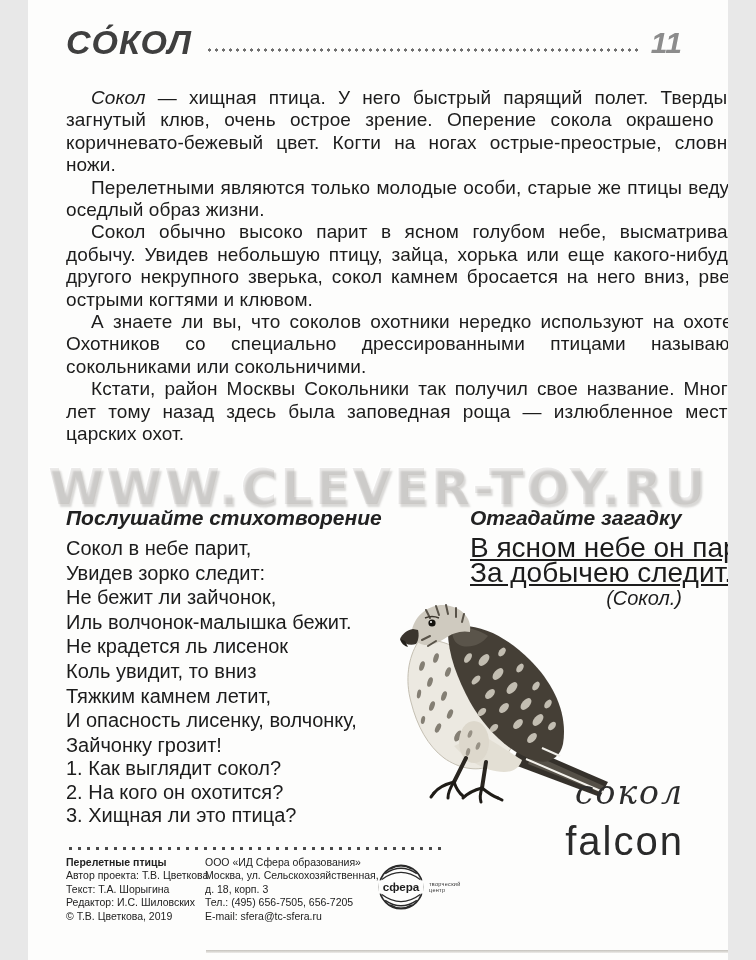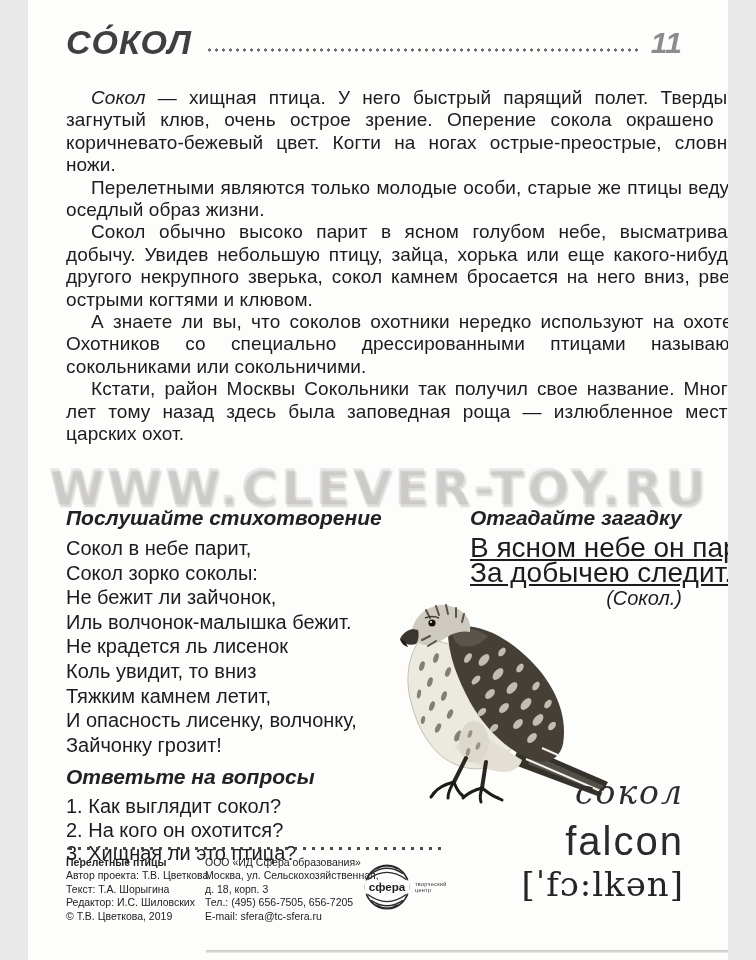--- a/index.html
+++ b/index.html
@@ -71,21 +71,21 @@
     width:376px;height:7px;
     background-image:radial-gradient(circle,#4a4a4a 1.5px,transparent 1.75px);
     background-size:9px 7px;background-repeat:repeat-x;background-position:0 50%;
     margin-bottom:4px;
   }
   .f-cols{display:flex;align-items:flex-start;}
   .f-col1{width:139px;}
   .f-col2{width:153px;}
   .f-line{font-size:10.5px;line-height:13.4px;color:#222;white-space:nowrap;}
   .f-bold{font-weight:bold;}
-  .f-logo{display:flex;align-items:center;margin-left:4px;padding-top:6px;}
+  .f-logo{display:flex;align-items:center;margin-left:18px;padding-top:6px;}
   .f-logo-caption{margin-left:3px;}
   .f-cap-line{font-size:5.5px;line-height:6.5px;color:#333;letter-spacing:.3px;}
   
   .page-edge{
     position:absolute;top:950px;left:178px;right:0;height:3px;
     background:linear-gradient(to bottom,rgba(150,145,135,0.55),rgba(200,196,188,0.3));
   }
 </style>
 </head>
 <body>
@@ -104,29 +104,28 @@
     <p class="para">Сокол обычно высоко парит в ясном голубом небе, высматривая добычу. Увидев небольшую птицу, зайца, хорька или еще какого-нибудь другого некрупного зверька, сокол камнем бросается на него вниз, рвет острыми когтями и клювом.</p>
     <p class="para">А знаете ли вы, что соколов охотники нередко используют на охоте. Охотников со специально дрессированными птицами называют сокольниками или сокольничими.</p>
     <p class="para">Кстати, район Москвы Сокольники так получил свое название. Много лет тому назад здесь была заповедная роща — излюбленное место царских охот.</p>
   </main>
 
   <div class="watermark">WWW.CLEVER-TOY.RU</div>
 
   <section class="col-left">
     <h2 class="section-heading">Послушайте стихотворение</h2>
     <div class="poem-line">Сокол в небе парит,</div>
-    <div class="poem-line">Сокол зорко соколы:</div>
+    <div class="poem-line">Увидев зорко следит:</div>
     <div class="poem-line">Не бежит ли зайчонок,</div>
     <div class="poem-line">Иль волчонок-малышка бежит.</div>
     <div class="poem-line">Не крадется ль лисенок</div>
     <div class="poem-line">Коль увидит, то вниз</div>
     <div class="poem-line">Тяжким камнем летит,</div>
     <div class="poem-line">И опасность лисенку, волчонку,</div>
     <div class="poem-line">Зайчонку грозит!</div>
-    <h2 class="section-heading q-head">Ответьте на вопросы</h2>
     <div class="q-line">1. Как выглядит сокол?</div>
     <div class="q-line">2. На кого он охотится?</div>
     <div class="q-line">3. Хищная ли это птица?</div>
   </section>
 
   <section class="col-right">
     <h2 class="section-heading">Отгадайте загадку</h2>
     <div class="riddle-line">В ясном небе он парит,</div>
     <div class="riddle-line">За добычею следит.</div>
     <div class="riddle-answer">(Сокол.)</div>
@@ -224,21 +223,20 @@
       <path d="M90,192 C82,194 75,198 71,202"></path>
       <path d="M90,192 C88,198 88,203 89,206"></path>
       <path d="M90,192 C95,196 100,200 106,202"></path>
       <path d="M106,202 l4,2"></path>
     </g>
   </svg>
 
   <div class="vocab">
     <div class="vocab-cursive">сокол</div>
     <div class="vocab-english">falcon</div>
-    <div class="vocab-transcription">[ˈfɔ:lkən]</div>
   </div>
 
   <footer class="footer">
     <div class="f-dots"></div>
     <div class="f-cols">
       <div class="f-col1">
         <div class="f-line f-bold">Перелетные птицы</div>
         <div class="f-line">Автор проекта: Т.В. Цветкова</div>
         <div class="f-line">Текст: Т.А. Шорыгина</div>
         <div class="f-line">Редактор: И.С. Шиловских</div>

